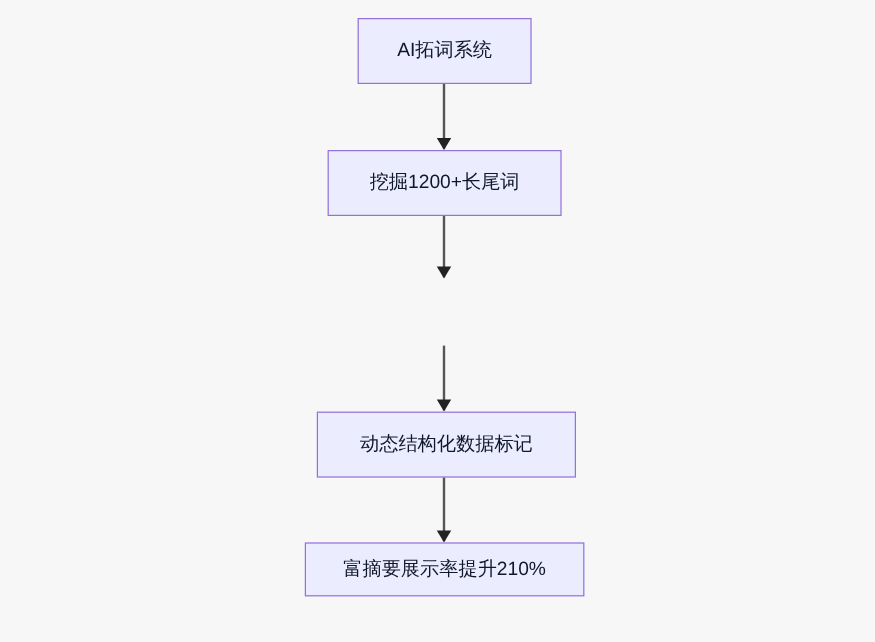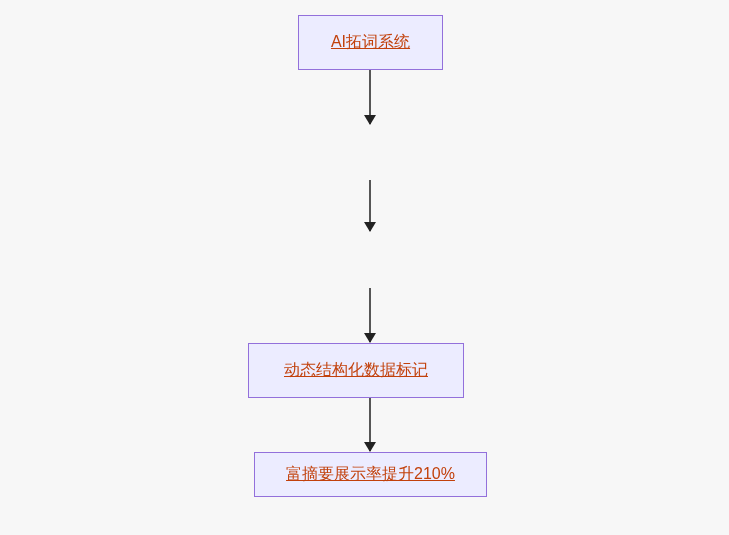--- a/index.html
+++ b/index.html
@@ -13,33 +13,32 @@
     width: 729px;
     height: 535px;
     background: #f7f7f7;
     overflow: hidden;
   }
   .node {
     position: absolute;
     box-sizing: border-box;
     background: #ececff;
     border: 1.5px solid #9370db;
-    color: #c2410c;
+    color: #0f172a;
     font-size: 16px;
     display: flex;
     align-items: center;
     justify-content: center;
     text-align: right;
     white-space: nowrap;
-    text-decoration: underline;
   }
   .node-1 { left: 298px; top: 15px;  width: 145px; height: 55px; }
   .node-2 { left: 273px; top: 125px; width: 195px; height: 55px; }
   .node-3 { left: 261px; top: 232px; width: 221px; height: 56px; }
-  .node-4 { left: 248px; top: 343px; width: 216px; height: 55px; }
+  .node-4 { left: 264px; top: 343px; width: 216px; height: 55px; }
   .node-5 { left: 254px; top: 452px; width: 233px; height: 45px; }
 
   .arrow {
     position: absolute;
     left: 370px;
     width: 2px;
     margin-left: -1px;
     background: #565656;
   }
   .arrow::after {
@@ -63,20 +62,23 @@
 <body>
 
 <div class="canvas">
 
   <div class="node node-1">
     <span>AI拓词系统</span>
   </div>
 
   <div class="arrow arrow-1"></div>
 
+  <div class="node node-2">
+    <span>挖掘1200+长尾词</span>
+  </div>
 
   <div class="arrow arrow-2"></div>
 
 
   <div class="arrow arrow-3"></div>
 
   <div class="node node-4">
     <span>动态结构化数据标记</span>
   </div>
 

